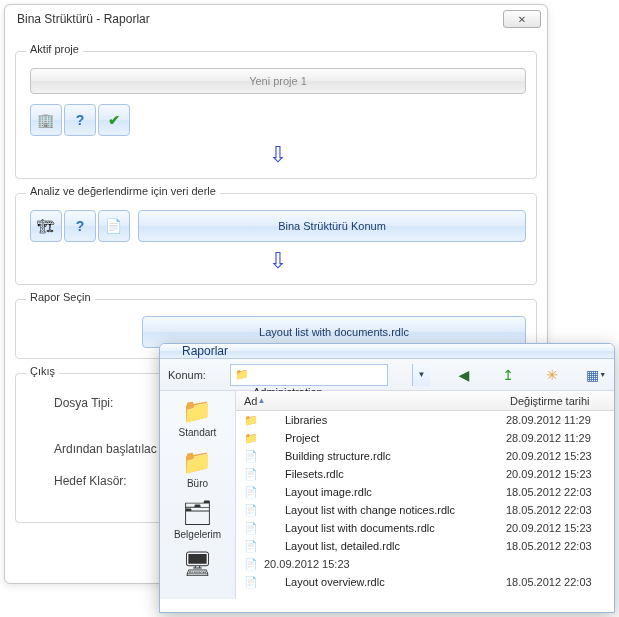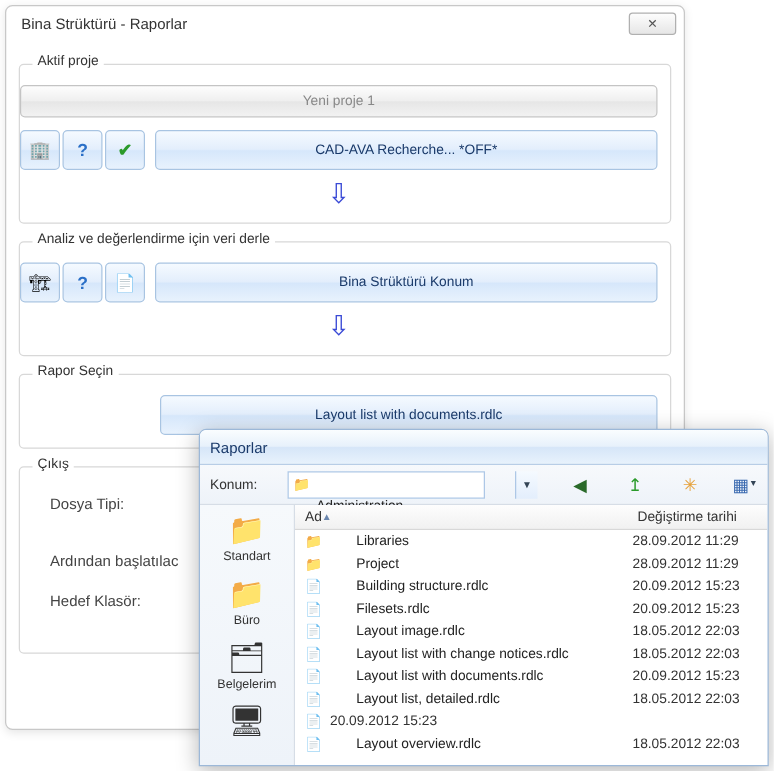--- a/index.html
+++ b/index.html
@@ -42,21 +42,21 @@
     font-size: 10px; color: #555;
   }
 
   .content { padding: 4px 10px 10px 10px; }
 
   .group {
     border: 1px solid #d8d8d8;
     border-radius: 4px;
     position: relative;
     margin-top: 14px;
-    padding: 16px 10px 10px 0;
+    padding: 16px 10px 10px 14px;
   }
   .group-label {
     position: absolute;
     top: -9px; left: 10px;
     background: #fff;
     padding: 0 4px;
     font-size: 11px;
     color: #333;
   }
 
@@ -107,25 +107,25 @@
     position: absolute;
     left: 159px; top: 343px;
     width: 456px; height: 270px;
     background: #fff;
     border: 1px solid #9cb8d8;
     border-radius: 6px 6px 0 0;
     box-shadow: 0 4px 18px rgba(0,0,0,0.28);
     overflow: hidden;
   }
   .browser-titlebar {
-    height: 28px;
+    height: 15px;
     background: linear-gradient(#fafdff,#e7f1fb 48%,#d6e6f8 52%,#e8f2fc);
     border-bottom: 1px solid #b8cde6;
     display: flex; align-items: center;
-    padding-left: 8px;
+    padding-left: 22px;
     font-size: 12px; color: #1a3a6a;
   }
   .toolbar {
     height: 32px;
     background: linear-gradient(#f7f9fc,#eef3f9);
     border-bottom: 1px solid #d6dde6;
     display: flex; align-items: center;
     padding: 0 8px; gap: 24px;
   }
   .toolbar-label { font-size: 11px; color: #333; }
@@ -222,21 +222,20 @@
           <div class="tool-btn">
               <span>🏢</span>
             </div>
           <div class="tool-btn">
               <span class="help-ic">?</span>
             </div>
           <div class="tool-btn">
               <span class="check-ic">✔</span>
             </div>
         </div>
-        <div class="wide-btn">CAD-AVA Recherche... *OFF*</div>
       </div>
       <div class="arrow-down">⇩</div>
     </div>
 
     <div class="group">
       <div class="group-label">Analiz ve değerlendirme için veri derle</div>
       <div class="row-flex">
         <div class="tool-cluster">
           <div class="tool-btn">
               <span>🏗</span>

